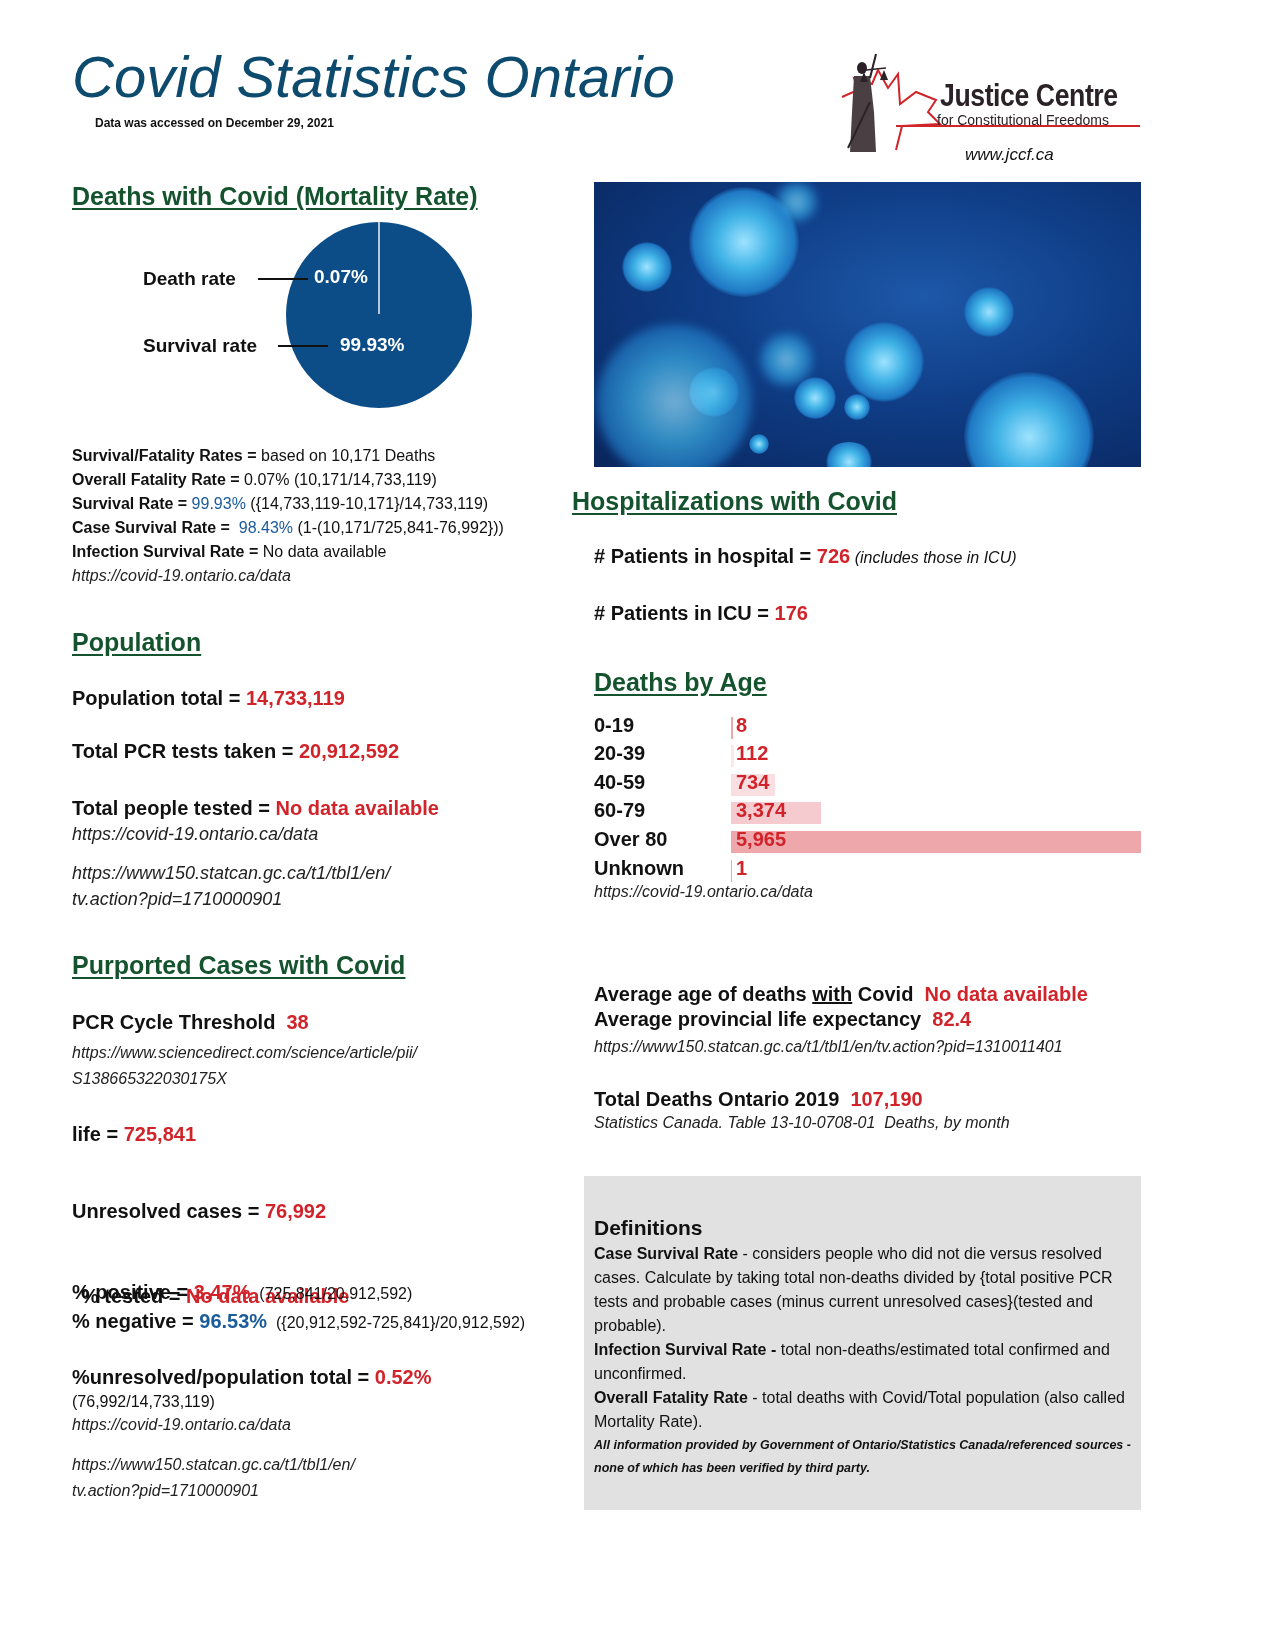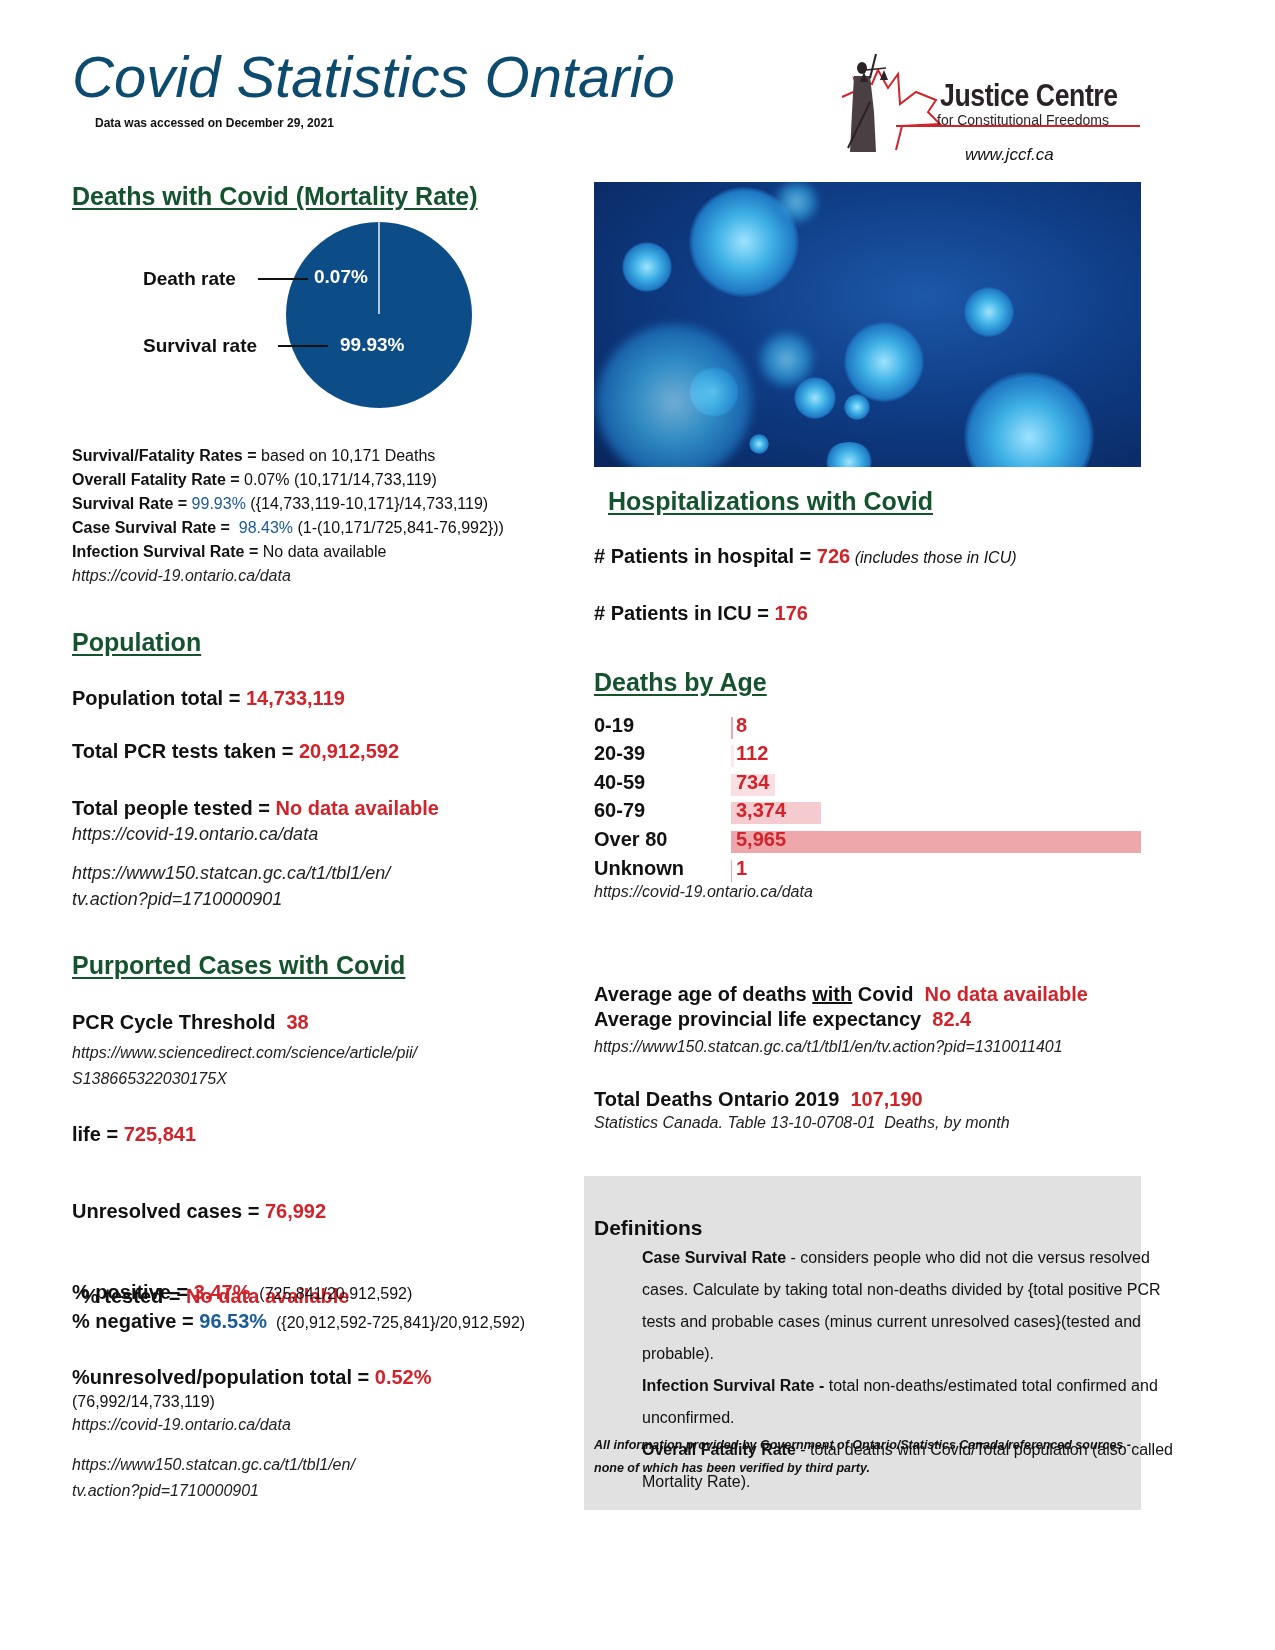--- a/index.html
+++ b/index.html
@@ -45,21 +45,21 @@
 
   
   .age-row { position: absolute; left: 594px; width: 550px; height: 28px; }
   .age-label { position: absolute; left: 0; top: 0; font-size: 20px; font-weight: bold; }
   .age-bar { position: absolute; left: 137px; top: 3px; height: 22px; }
   .age-val { position: absolute; left: 142px; top: 0; font-size: 20px; font-weight: bold; color: #d1232a; }
 
   
   .defs { left: 584px; top: 1176px; width: 557px; height: 334px; background: #e1e1e1; }
   .defs-title { left: 594px; top: 1216px; font-size: 21px; font-weight: bold; color: #111; }
-  .defs-body { left: 594px; top: 1242px; width: 548px; font-size: 16px; line-height: 32px; color: #111; margin-left: 48px; }
+  .defs-body { left: 594px; top: 1242px; width: 548px; font-size: 16px; line-height: 24px; color: #111; }
   .defs-note { left: 594px; top: 1434px; width: 548px; font-size: 12.5px; line-height: 23px; font-weight: bold; font-style: italic; color: #111; }
 </style>
 </head>
 <body>
 
 <div class="abs title">Covid Statistics Ontario</div>
 <div class="abs subtitle">Data was accessed on December 29, 2021</div>
 
 <div class="abs logo">
   <svg width="110" height="105" viewBox="0 0 110 105" style="position:absolute;left:0;top:0;">
@@ -142,21 +142,21 @@
   <div class="virus blur" style="left:165px;top:150px;width:55px;height:55px;"></div>
   <div class="virus" style="left:95px;top:185px;width:50px;height:50px;"></div>
   <div class="virus" style="left:200px;top:195px;width:42px;height:42px;"></div>
   <div class="virus" style="left:250px;top:212px;width:26px;height:26px;"></div>
   <div class="virus" style="left:370px;top:190px;width:130px;height:130px;"></div>
   <div class="virus blur" style="left:0px;top:140px;width:160px;height:160px;"></div>
   <div class="virus" style="left:155px;top:252px;width:20px;height:20px;"></div>
   <div class="virus" style="left:230px;top:260px;width:50px;height:40px;"></div>
 </div>
 
-<div class="abs h2" style="left:608px;top:487px;">Hospitalizations with Covid</div>
+<div class="abs h2" style="left:572px;top:487px;">Hospitalizations with Covid</div>
 <div class="abs big-line" style="left:594px;top:545px;"><span style="white-space:pre"># Patients in hospital = </span><span class="val">726</span><span class="it" style="font-weight:normal;font-size:16px;"> (includes those in ICU)</span></div>
 <div class="abs big-line" style="left:594px;top:602px;"><span style="white-space:pre"># Patients in ICU = </span><span class="val">176</span></div>
 
 <div class="abs h2" style="left:594px;top:668px;">Deaths by Age</div>
 <div id="age-rows">
   <div class="age-row" style="top:714px;">
     <span class="age-label">0-19</span>
     <span class="age-bar" style="width:2px;background:#eea7ab;"></span>
     <span class="age-val">8</span>
   </div>

